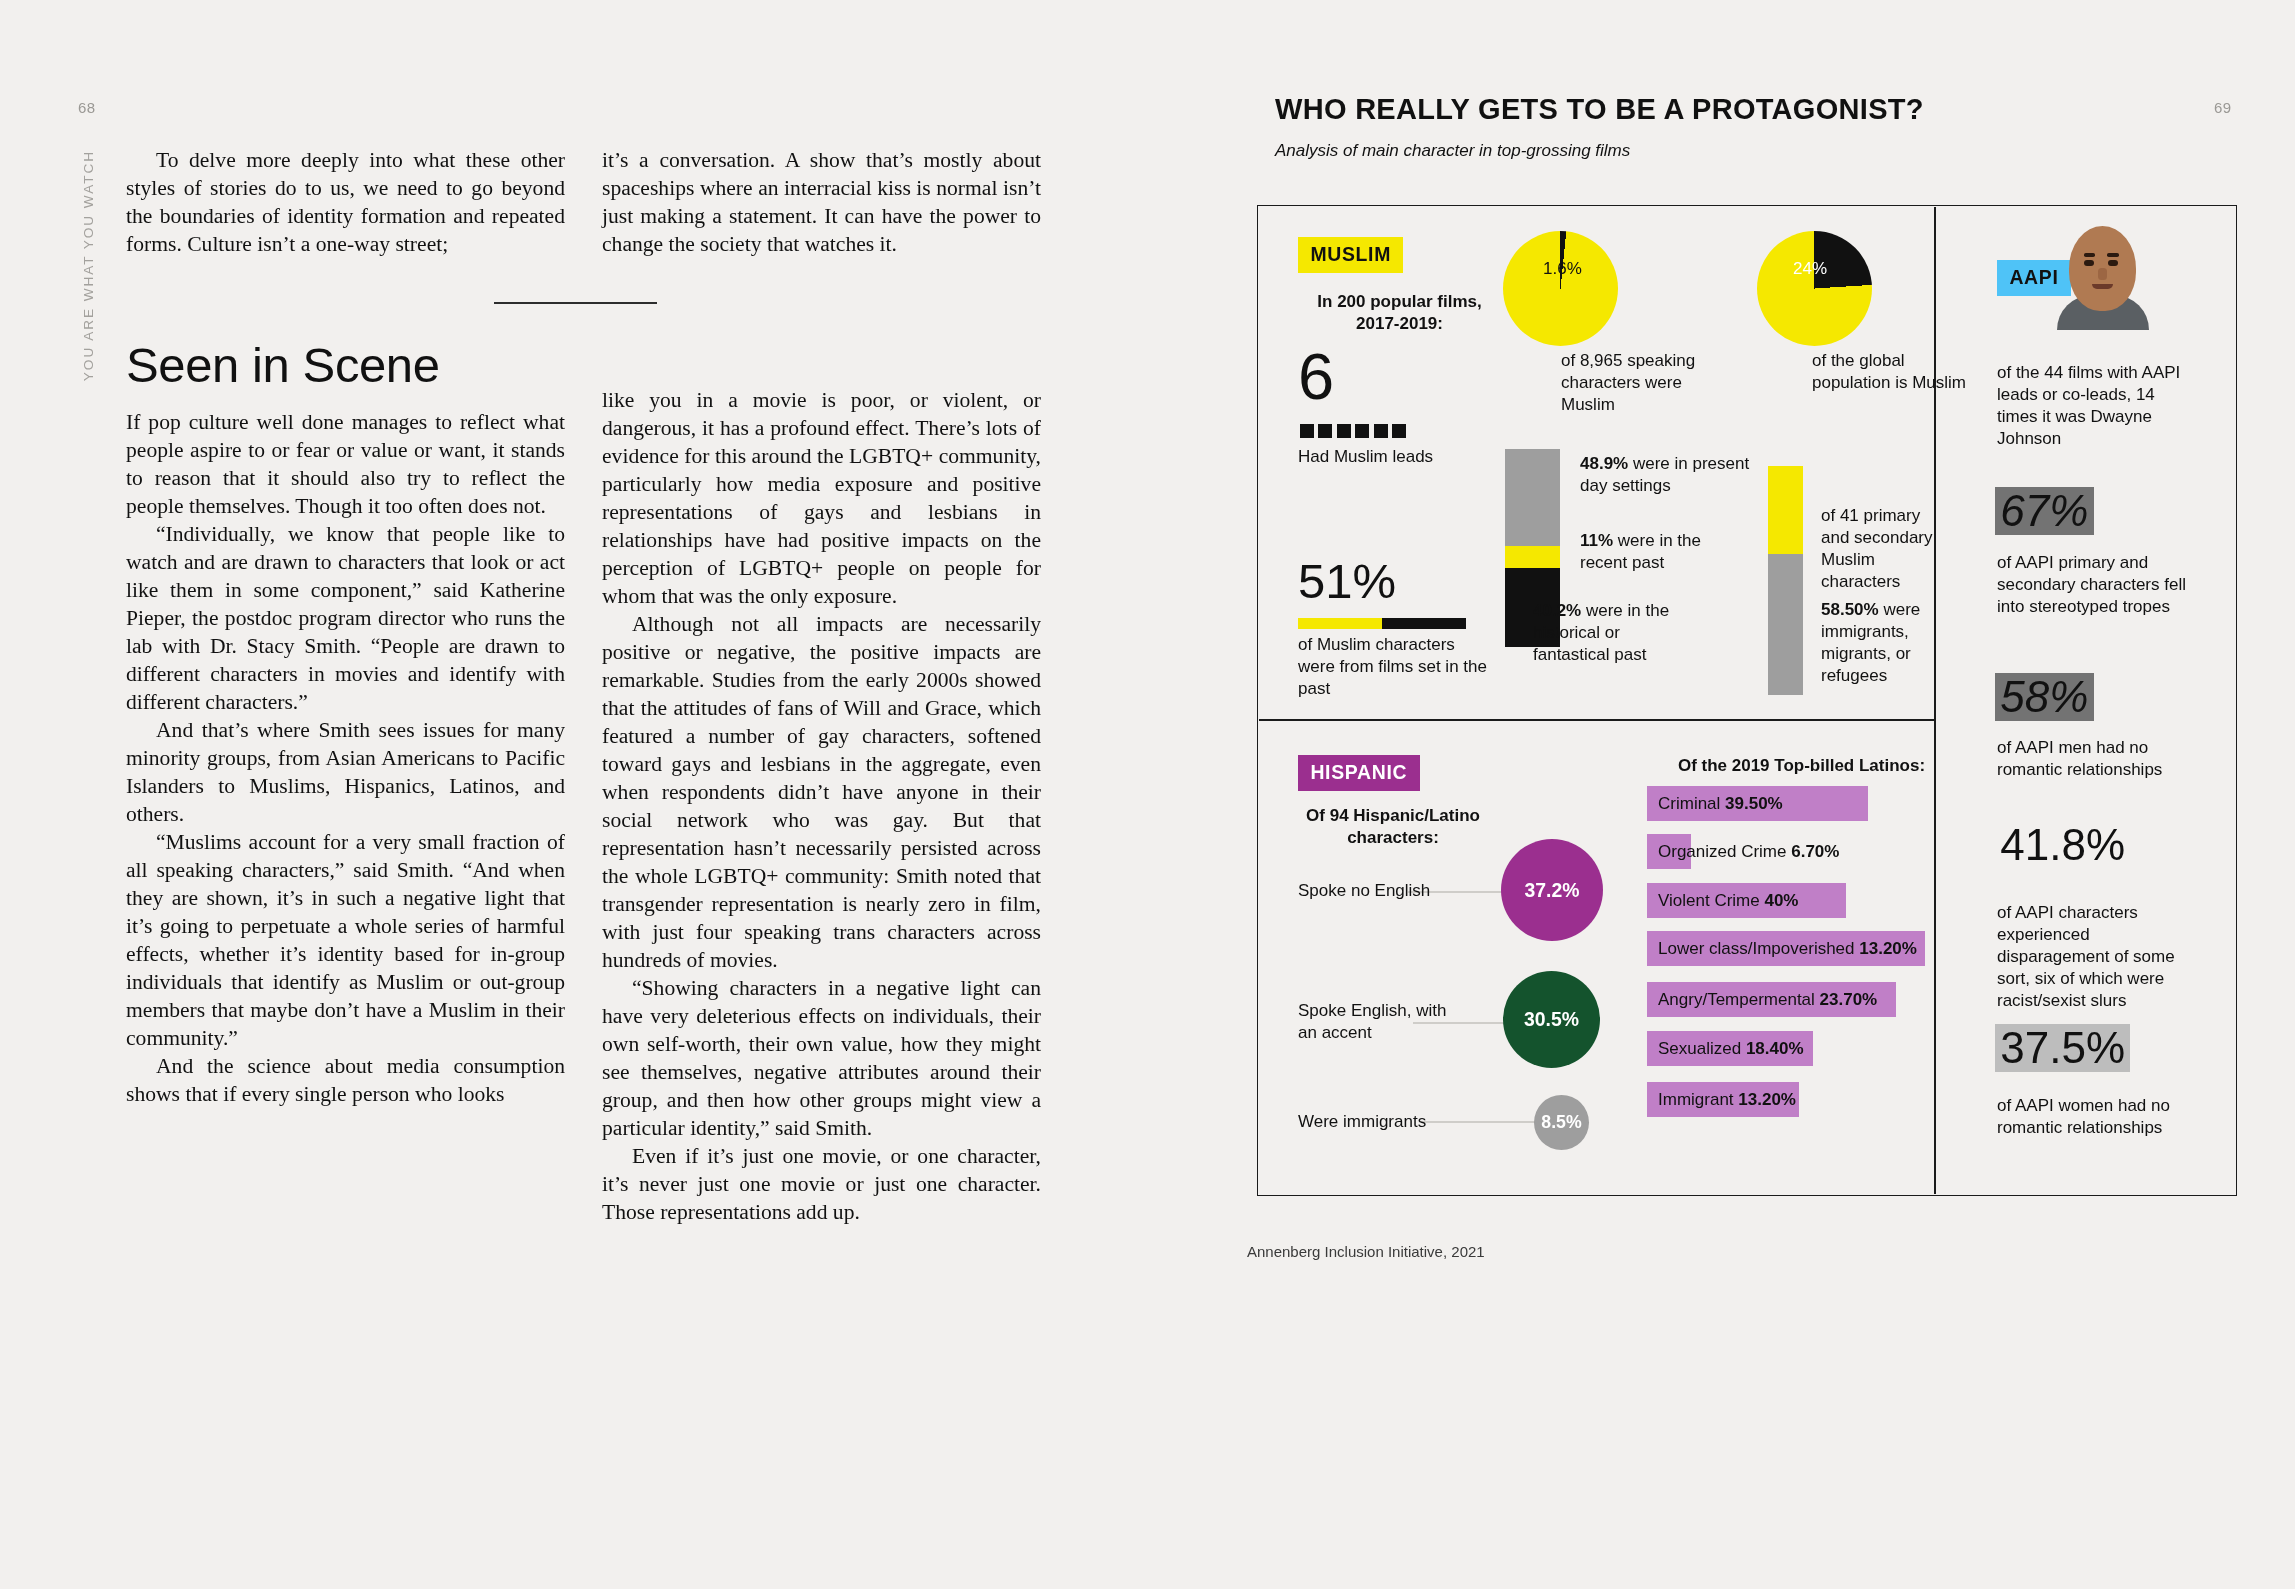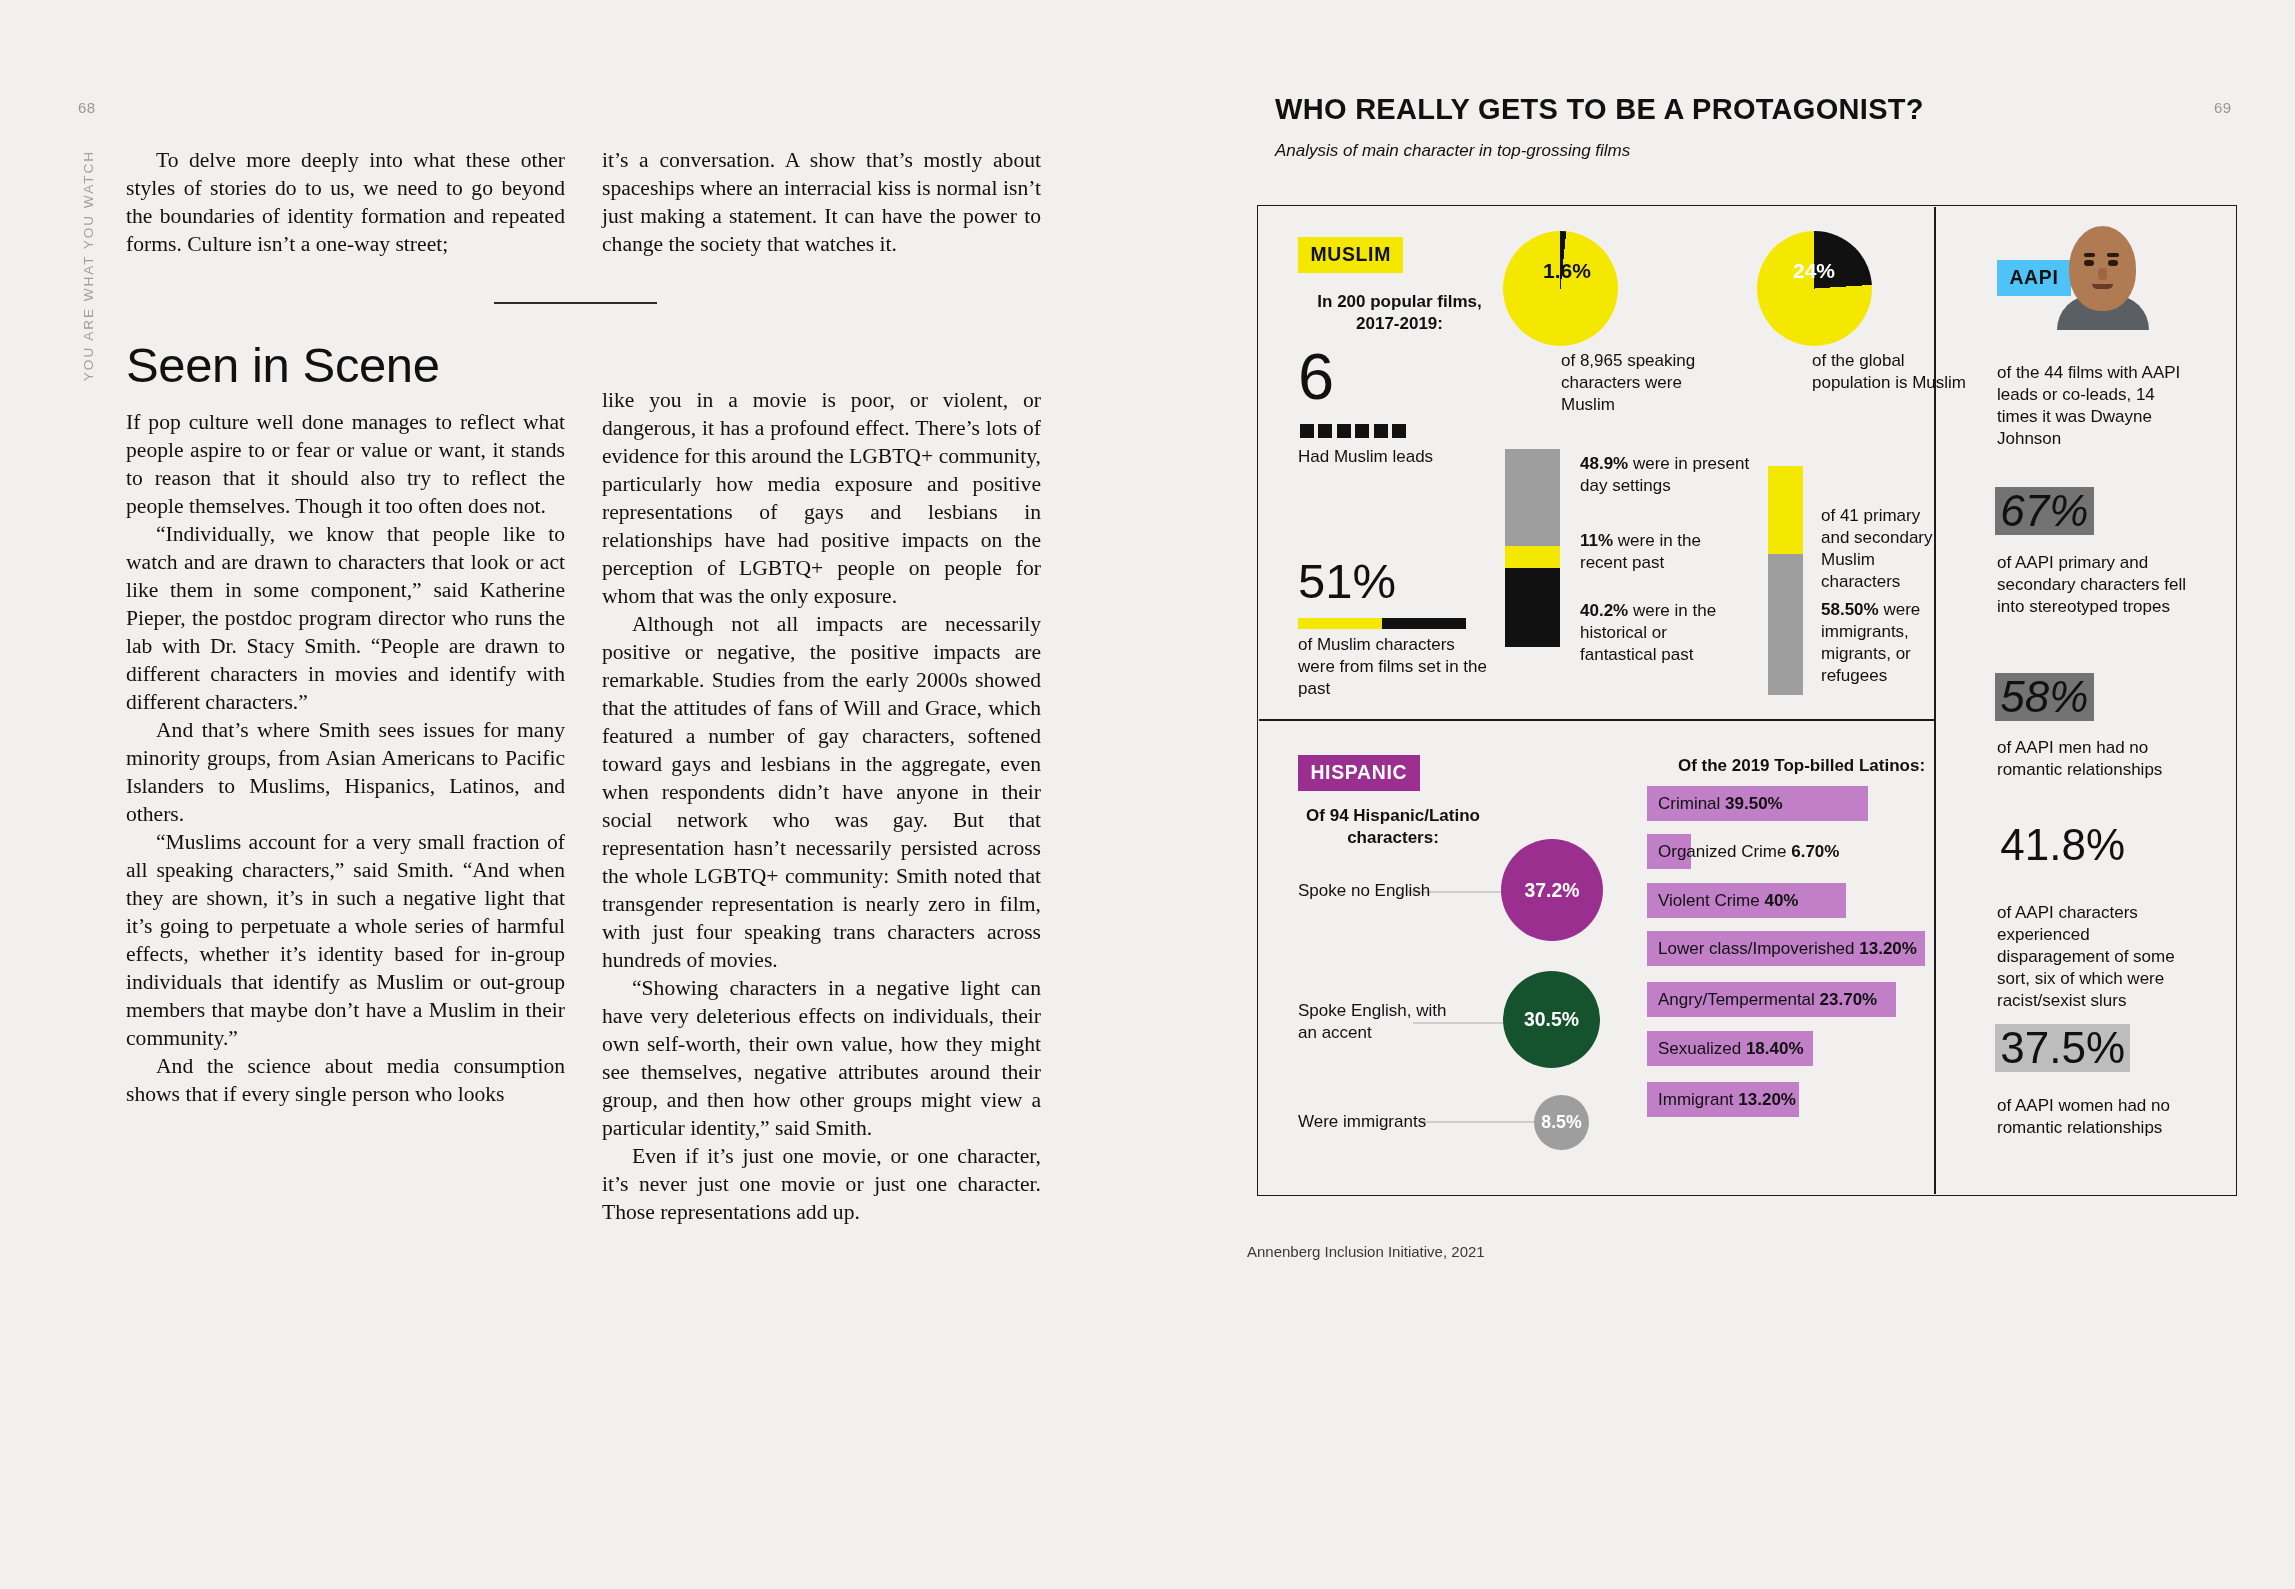--- a/index.html
+++ b/index.html
@@ -110,21 +110,21 @@
   .dots{position:absolute;display:flex;gap:4.4px;}
   .dots span{width:14px;height:14px;background:#111;display:block;}
 
   .barblock{position:absolute;}
 
   .pie{
     position:absolute;border-radius:50%;
   }
   .pie-label{
     position:absolute;font-family:"Liberation Sans",sans-serif;
-    font-size:21px;font-weight:bold;color:#111;
+    font-size:17px;font-weight:normal;color:#111;
   }
   .pie-label.white{color:#fff;}
 
   .hbar{
     position:absolute;height:35px;background:#c07fc7;
   }
   .hbar-text{
     position:absolute;font-family:"Liberation Sans",sans-serif;
     font-size:17px;color:#111;line-height:35px;white-space:nowrap;
   }
@@ -245,21 +245,21 @@
     <div style="width:55px;height:97px;background:#9e9e9e;"></div>
     <div style="width:55px;height:22px;background:#f5e800;"></div>
     <div style="width:55px;height:79px;background:#111;"></div>
   </div>
   <div class="lbl" style="left:1580px;top:453px;width:177px;">
     <b>48.9%</b><span> were in present day settings</span>
   </div>
   <div class="lbl" style="left:1580px;top:530px;width:168px;">
     <b>11%</b><span> were in the recent past</span>
   </div>
-  <div class="lbl" style="left:1580px;top:600px;width:163px;">
+  <div class="lbl" style="left:1533px;top:600px;width:163px;">
     <b>40.2%</b><span> were in the historical or fantastical past</span>
   </div>
 
   <div style="position:absolute;left:1768px;top:466px;width:35px;height:88px;background:#f5e800;"></div>
   <div style="position:absolute;left:1768px;top:554px;width:35px;height:141px;background:#9e9e9e;"></div>
   <div class="lbl" style="left:1821px;top:505px;width:124px;">of 41 primary and secondary Muslim characters</div>
   <div class="lbl" style="left:1821px;top:599px;width:132px;">
     <b>58.50%</b><span> were immigrants, migrants, or refugees</span>
   </div>
 

